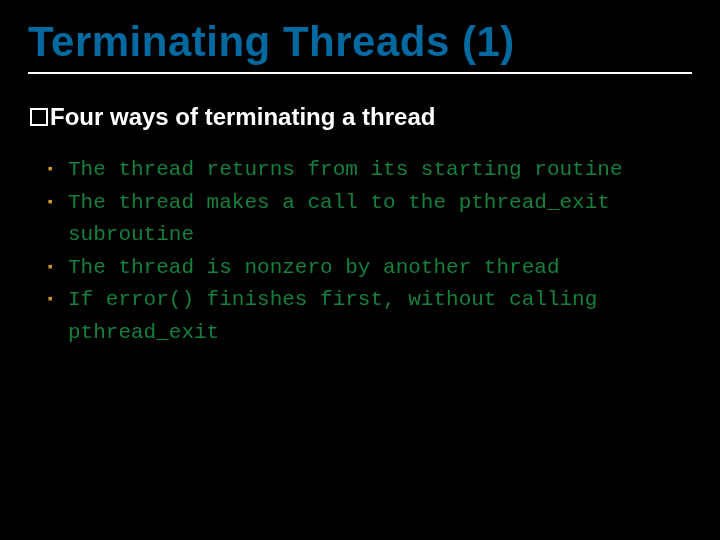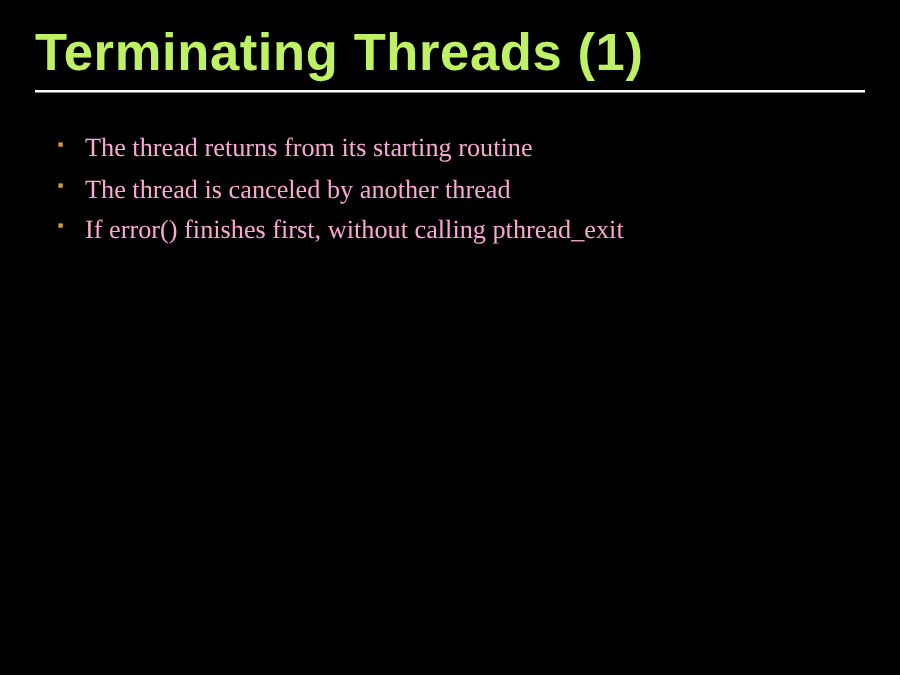--- a/index.html
+++ b/index.html
@@ -16,21 +16,21 @@
     width: 720px;
     height: 540px;
     box-sizing: border-box;
     padding: 18px 28px 0 28px;
     position: relative;
   }
   .title {
     font-family: 'Segoe UI', 'Corbel', 'Arial', sans-serif;
     font-weight: 700;
     font-size: 42px;
-    color: #bef264;
+    color: #0369a1;
     letter-spacing: 0.5px;
     margin: 0 0 6px 0;
   }
   .title-rule {
     border: none;
     border-top: 2px solid #fff;
     margin: 0 0 28px 0;
     width: 100%;
   }
   .line1, .line2 {
@@ -59,24 +59,24 @@
   .subhead {
     font-family: 'Segoe UI', 'Corbel', 'Arial', sans-serif;
     font-weight: 600;
   }
   ul.bullets {
     list-style: none;
     padding: 0 0 0 40px;
     margin: 0;
   }
   ul.bullets li {
-    font-family: Liberation Serif, serif;
+    font-family: Liberation Mono, monospace;
     font-size: 21px;
     line-height: 1.55;
-    color: #f9a8d4;
+    color: #15803d;
     position: relative;
   }
   ul.bullets li::before {
     content: "▪";
     color: #d69a2e;
     position: absolute;
     left: -22px;
     top: 0;
     font-size: 14px;
     line-height: 30px;
@@ -84,20 +84,24 @@
 </style>
 </head>
 <body>
 
 <div class="slide">
 
   <h1 class="title">Terminating Threads (1)</h1>
   <hr class="title-rule">
 
 
+  <p class="line2">
+    <span class="checkbox"></span><span class="subhead">Four ways of terminating a thread</span>
+  </p>
 
   <ul class="bullets">
     <li>The thread returns from its starting routine</li>
-    <li>The thread is canceled by another thread</li>
+    <li>The thread makes a call to the pthread_exit subroutine</li>
+    <li>The thread is nonzero by another thread</li>
     <li>If error() finishes first, without calling pthread_exit</li>
   </ul>
 
 </div>
 
 </body></html>

